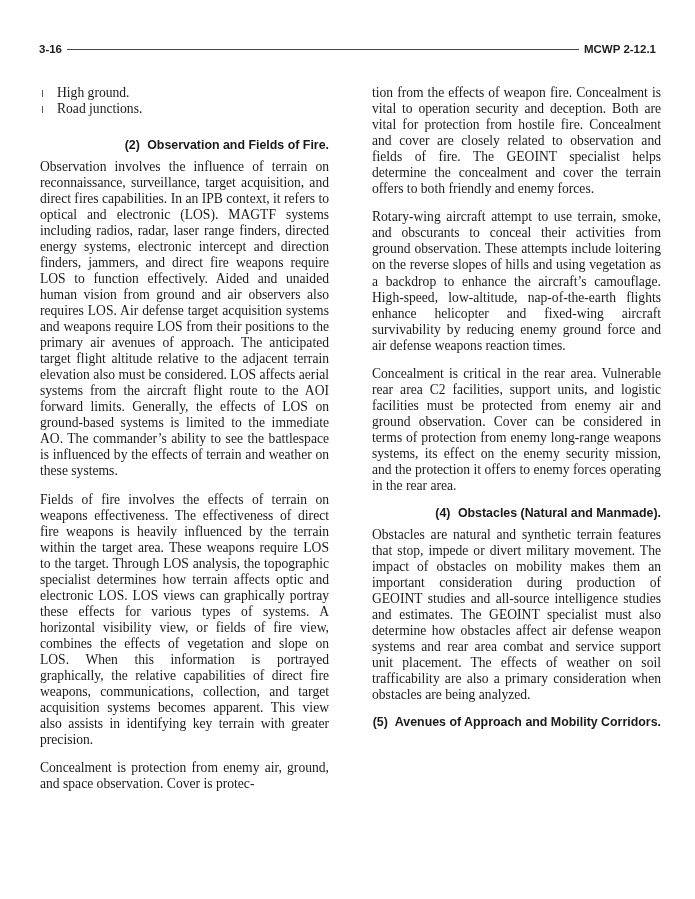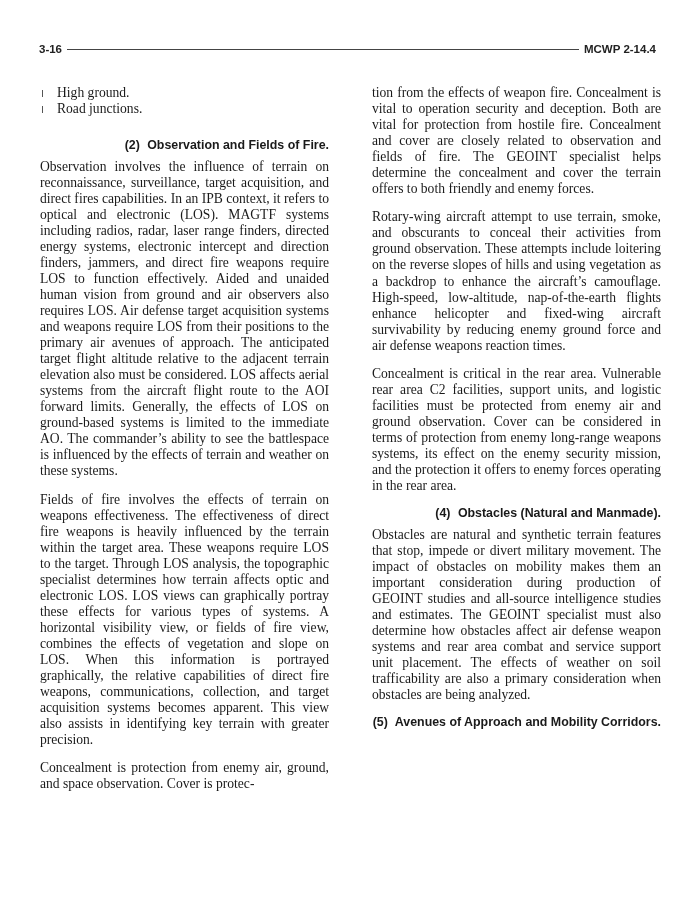--- a/index.html
+++ b/index.html
@@ -16,21 +16,21 @@
   .heading { font-family: "Liberation Sans", sans-serif; font-weight: bold; font-size: 12.4px; line-height: 15.5px; margin: 0 0 5px 0; text-align: right; }
   .heading .num { margin-right: 4px; }
   p { margin: 0 0 12px 0; }
 </style>
 </head>
 <body>
 
 <div class="header">
   <span class="pnum">3-16</span>
   <span class="rule"></span>
-  <span class="pub">MCWP 2-14.4</span>
+  <span class="pub">MCWP 2-12.1</span>
 </div>
 
 <div class="col col-left">
   <ul class="bullets">
     <li>
         <span class="bullet-mark"></span>
         <span>High ground.</span>
       </li>
     <li>
         <span class="bullet-mark"></span>

